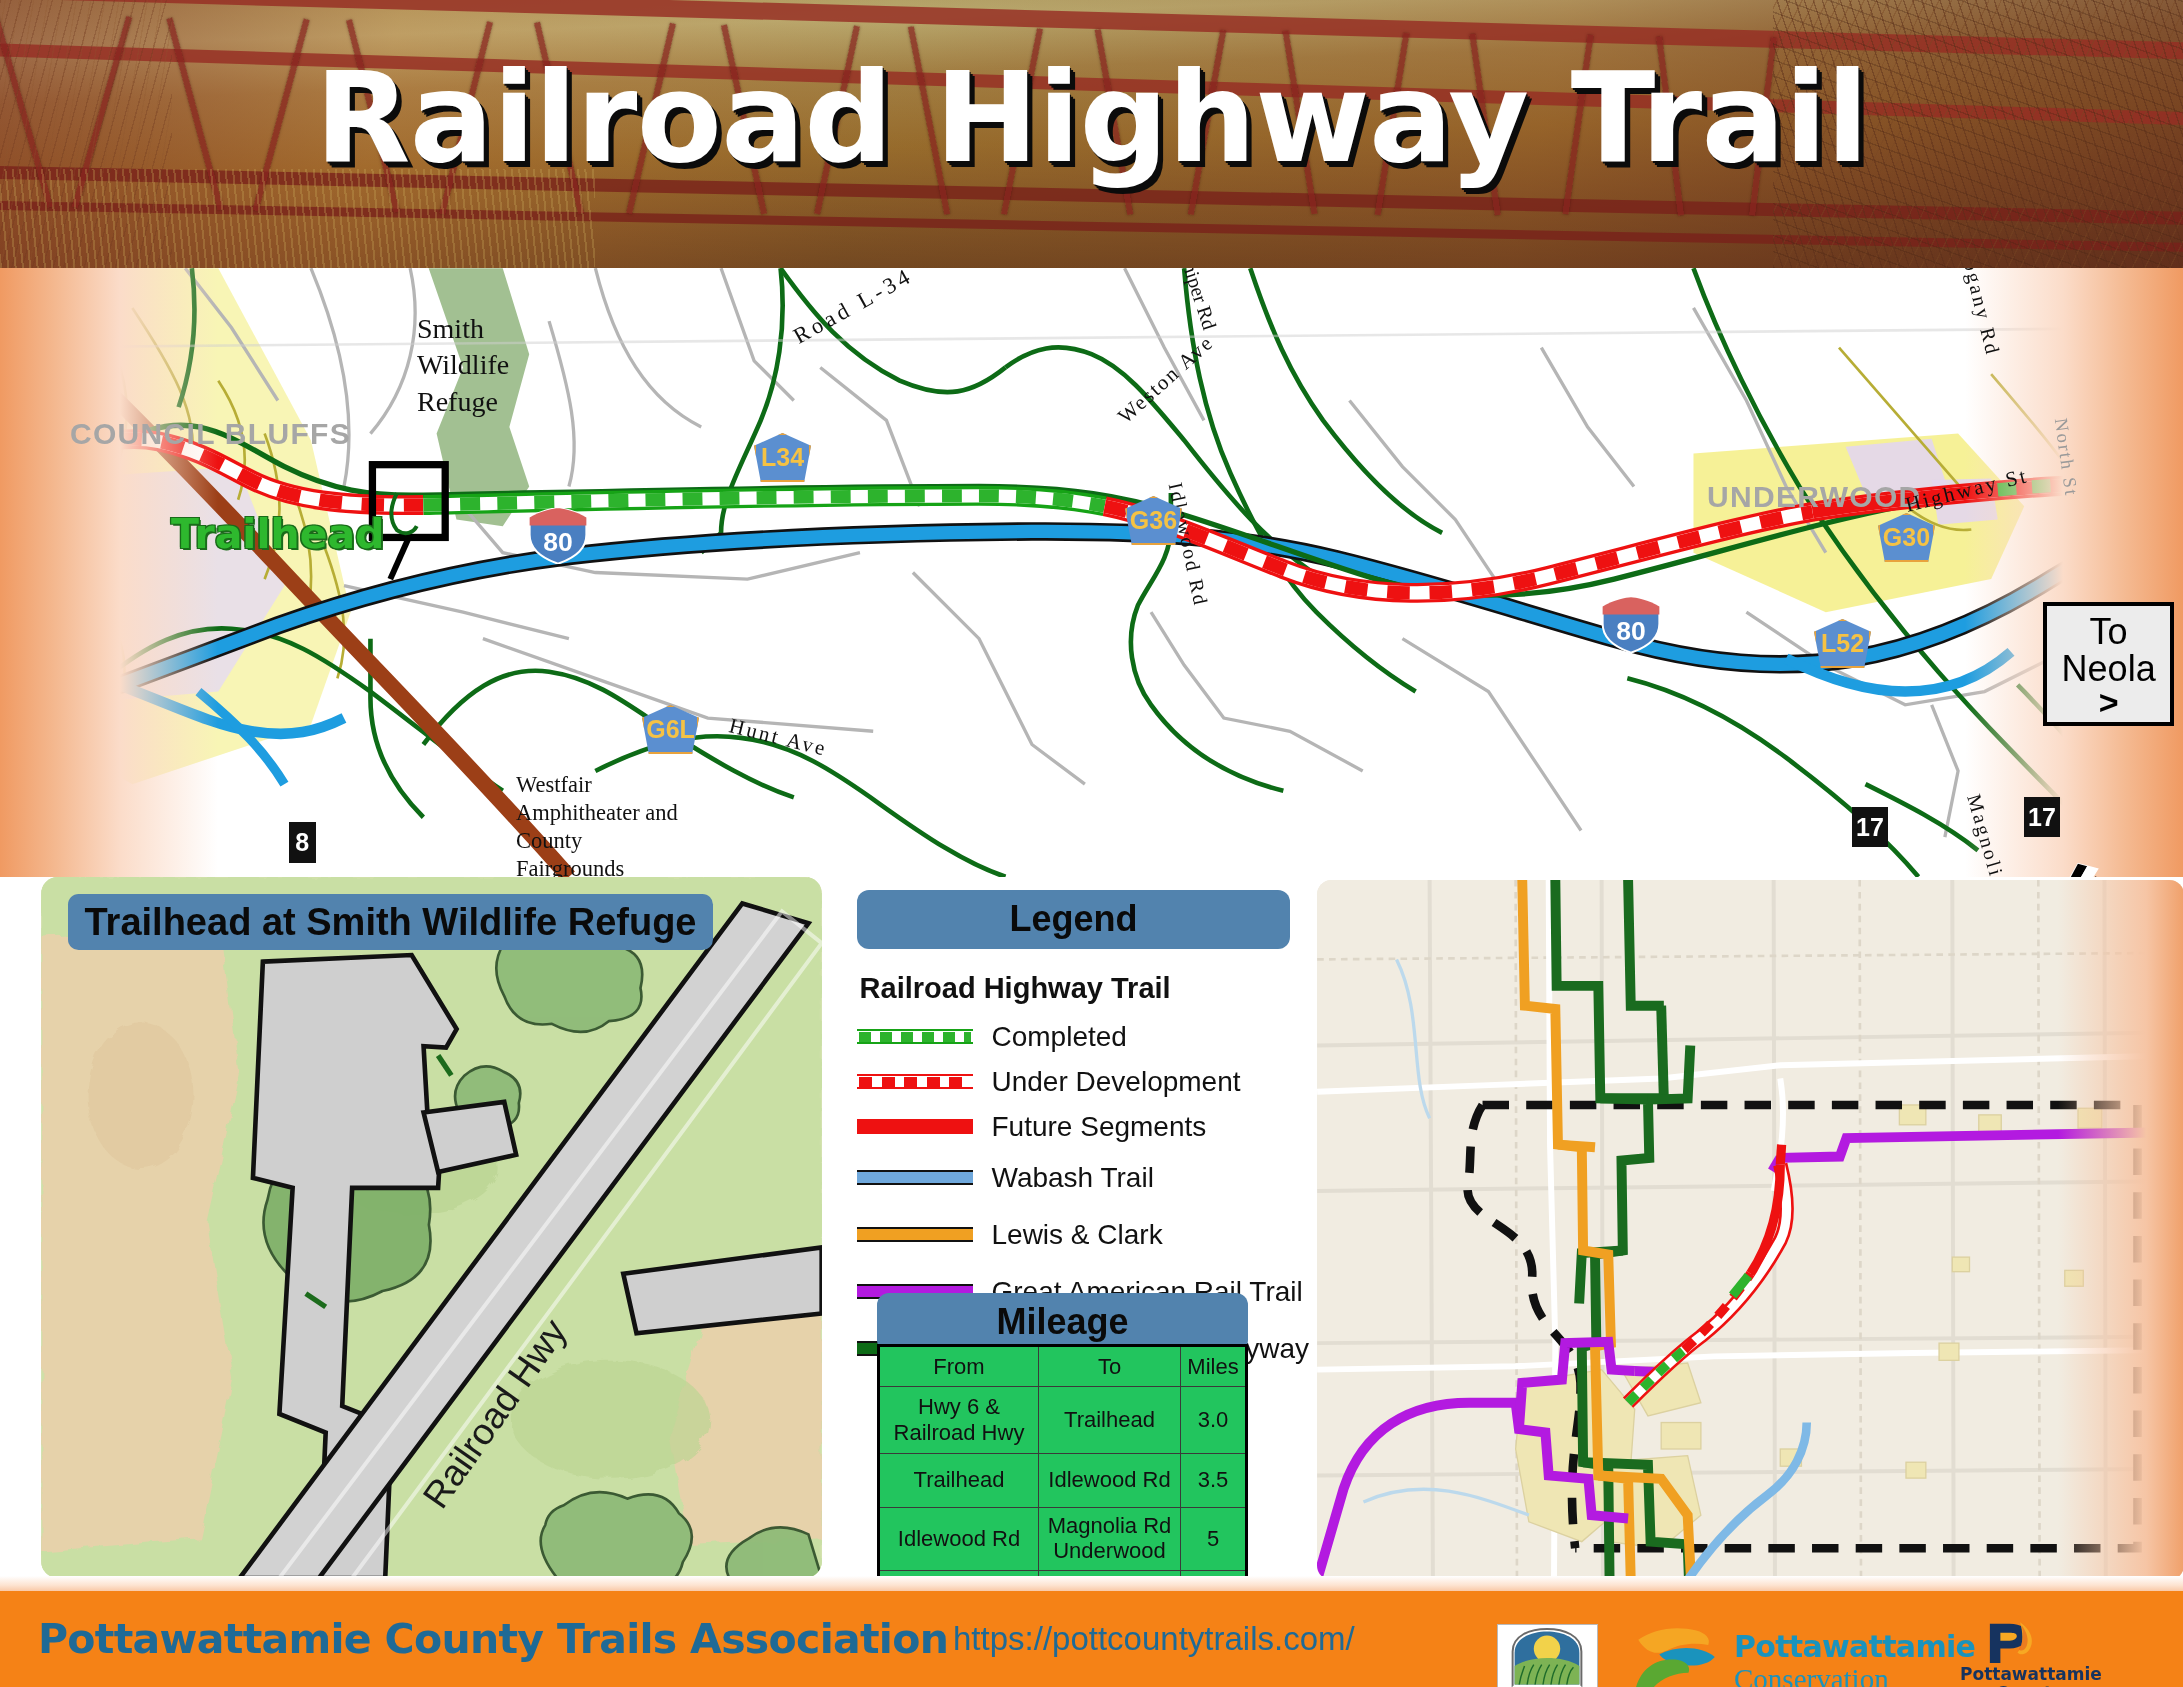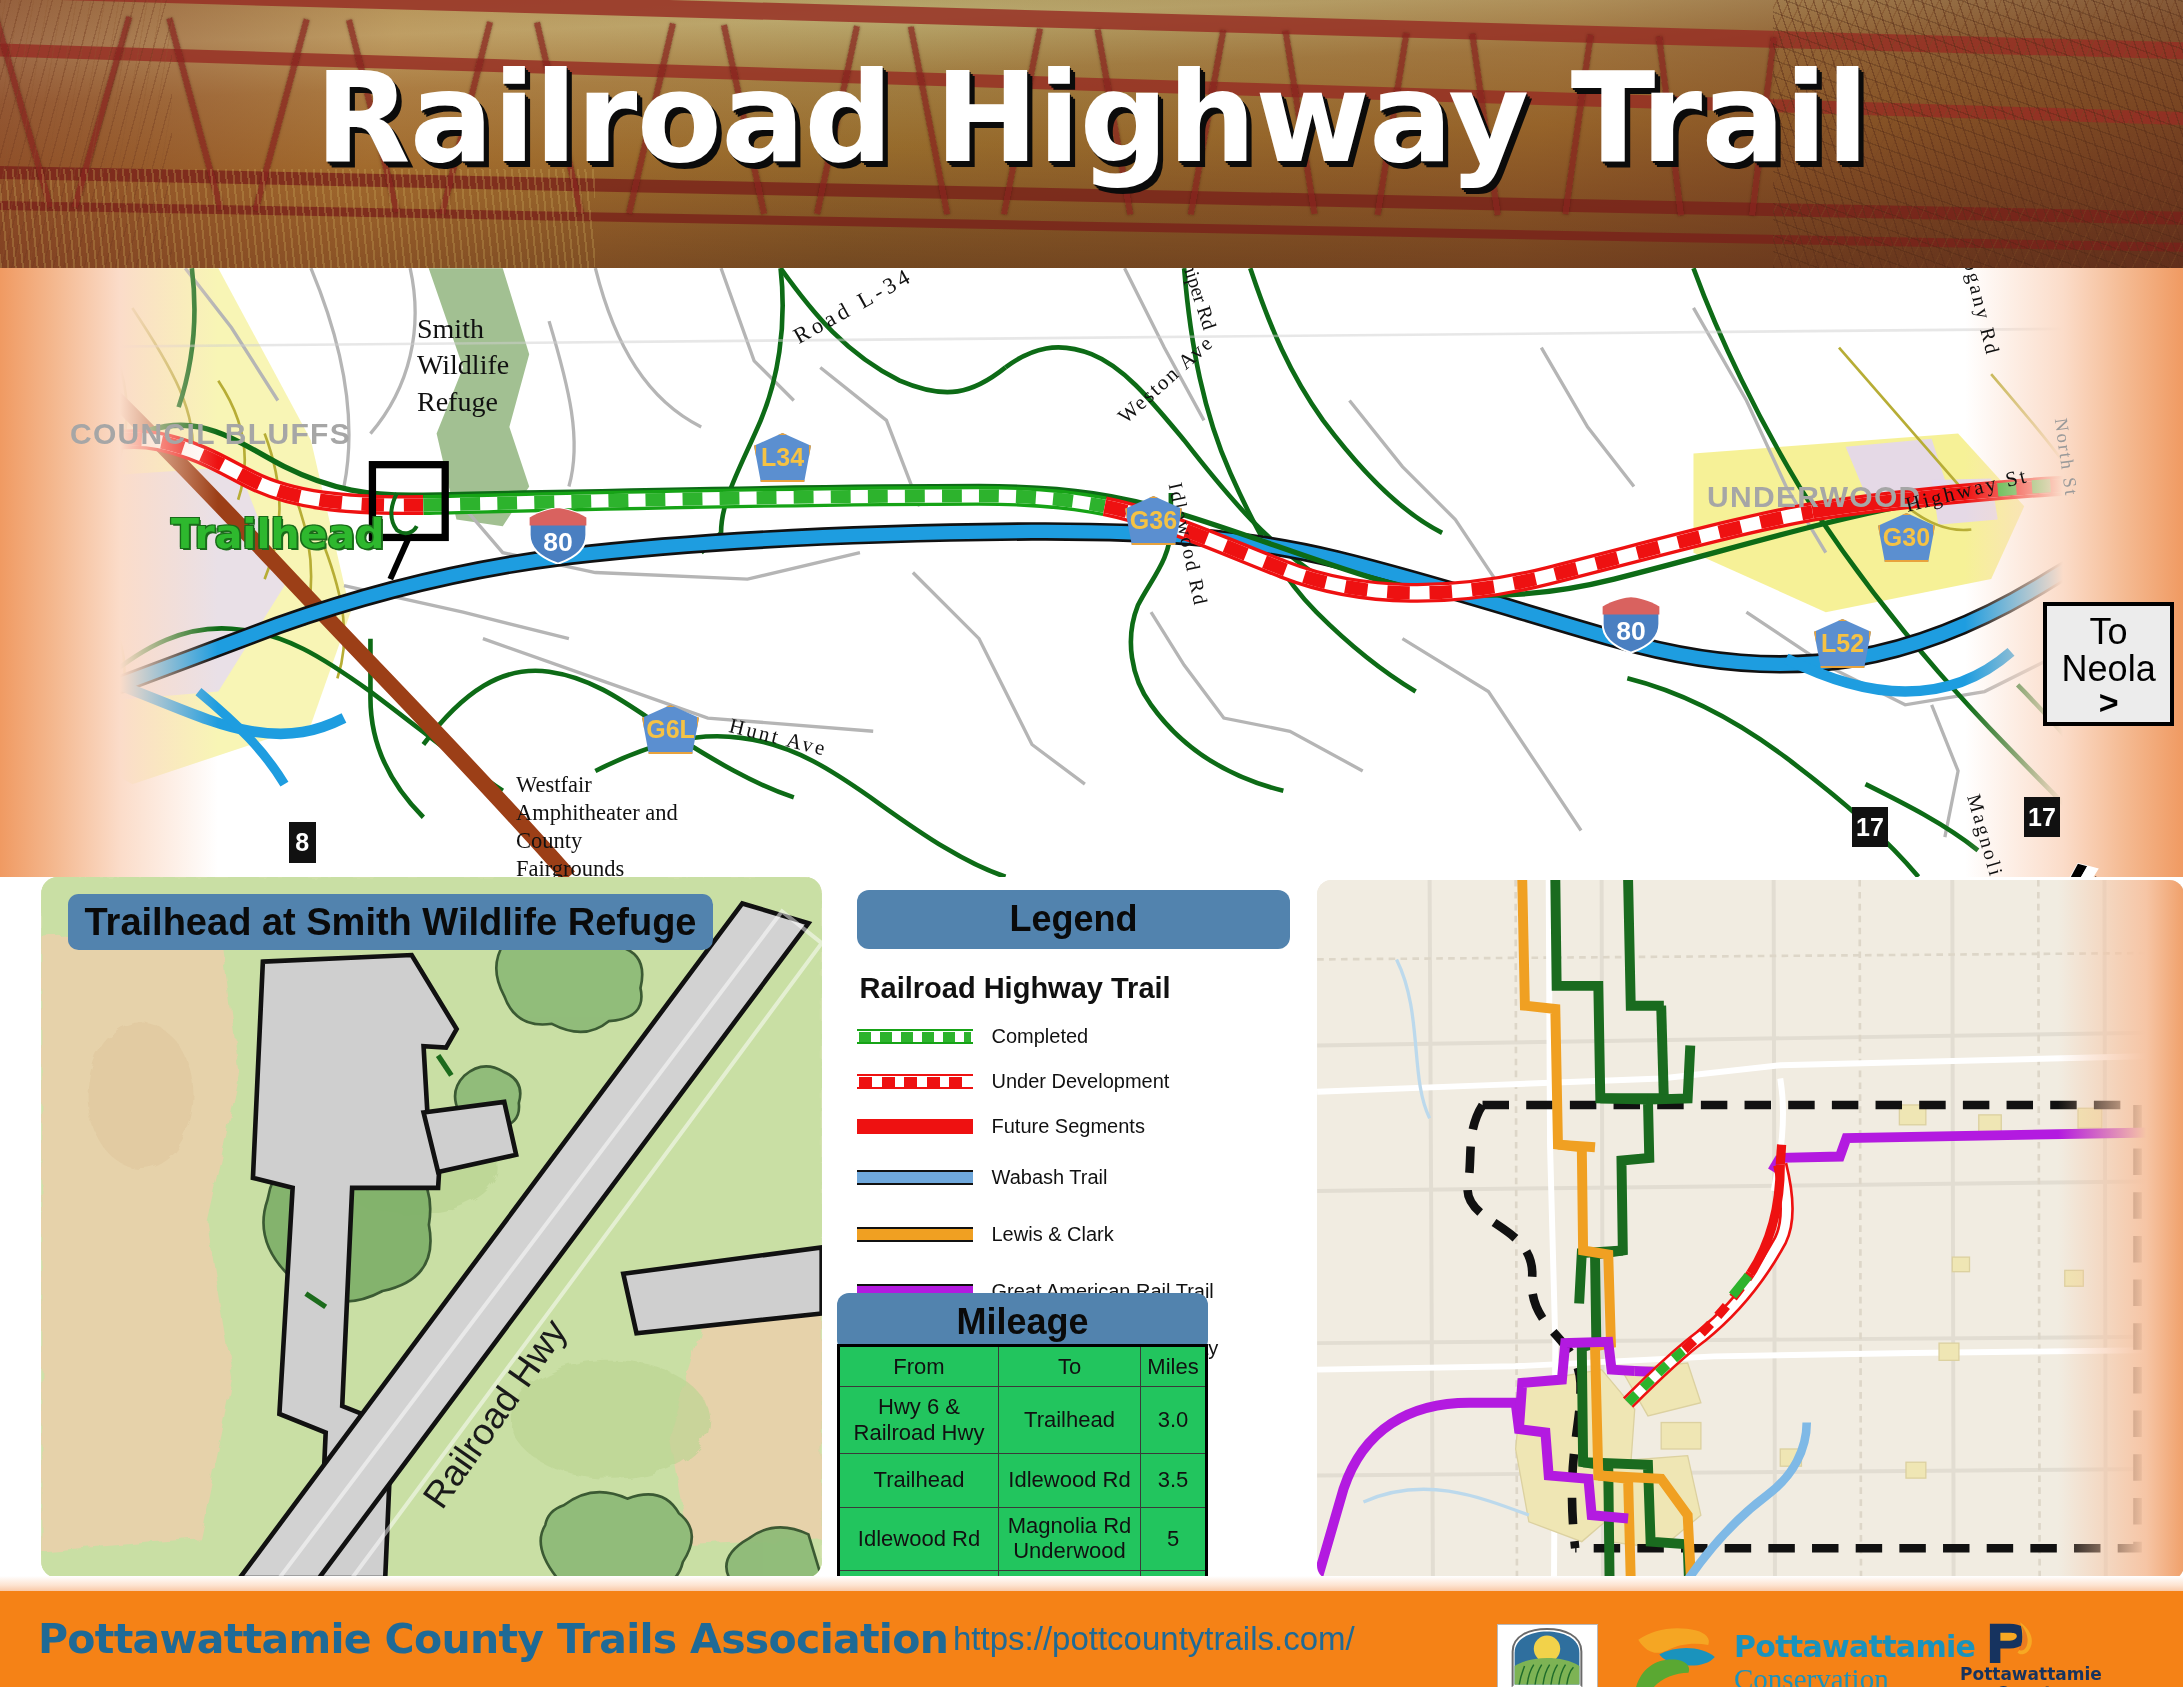--- a/index.html
+++ b/index.html
@@ -69,37 +69,37 @@
   .rr-hwy-label { position:absolute; font-family:"Liberation Sans", sans-serif; font-size:37px; color:#1a1a1a; z-index:5;
       transform:rotate(-55deg); transform-origin:left top; white-space:nowrap; }
 
   
   #legend { position:absolute; left:857px; top:890px; width:433px; }
   .panel-head { background:#5283ae; border-radius:12px; text-align:center; padding:8px 0 9.3px 0;
       font-family:"Liberation Sans", sans-serif; font-weight:700; font-size:36px; color:#0a0a0a; }
   .legend-sub { margin:22.5px 0 9.3px 2.6px; font-family:"Liberation Sans", sans-serif; font-weight:700; font-size:29px; color:#111; }
   .leg-row { display:flex; align-items:center; height:45px; }
   .leg-sym { width:116px; height:22.5px; position:relative; flex:0 0 116px; }
-  .leg-txt { margin-left:18.5px; font-family:"Liberation Sans", sans-serif; font-size:20px; color:#111; white-space:nowrap; }
+  .leg-txt { margin-left:18.5px; font-family:"Liberation Sans", sans-serif; font-size:28px; color:#111; white-space:nowrap; }
 
   .sym-casing { position:absolute; left:0; right:0; top:4px; height:14.6px; border-top:2px solid #16a316; border-bottom:2px solid #16a316; }
   .sym-dash-green { position:absolute; left:2px; right:2px; top:6.6px; height:10px;
       background:repeating-linear-gradient(90deg, #2db32d 0 12px, rgba(0,0,0,0) 12px 21px); }
   .sym-casing-r { position:absolute; left:0; right:0; top:4px; height:14.6px; border-top:2px solid #ee1111; border-bottom:2px solid #ee1111; }
   .sym-dash-red { position:absolute; left:2px; right:2px; top:6.6px; height:10px;
       background:repeating-linear-gradient(90deg, #ee1111 0 13.2px, rgba(0,0,0,0) 13.2px 22.5px); }
   .sym-solid { position:absolute; left:0; right:0; top:4px; height:14.6px; }
   .sym-solid.red { background:#ee1111; border-top:2px solid #ee1111; border-bottom:2px solid #ee1111; }
   .sym-solid.blue { background:#6fa8dc; border-top:2.6px solid #111; border-bottom:2.6px solid #111; }
   .sym-solid.orange { background:#f0a022; border-top:2.6px solid #111; border-bottom:2.6px solid #111; }
   .sym-solid.purple { background:#b31ae0; border-top:2.6px solid #111; border-bottom:2.6px solid #111; }
   .sym-solid.dgreen { background:#0d6b16; border-top:2.6px solid #111; border-bottom:2.6px solid #111; }
 
   
-  #mileage { position:absolute; left:825px; top:1293px; width:383px;padding-left:12px; }
+  #mileage { position:absolute; left:865px; top:1293px; width:383px;padding-left:12px; }
   .mile-table { width:100%; border-collapse:collapse; margin-top:-8px; background:#22c55e;
       border:3.3px solid #000; font-family:"Liberation Sans", sans-serif; }
   .mile-table th, .mile-table td { border:1.3px solid #3a3a3a; text-align:center; color:#111; padding:6.6px 4px; }
   .mile-table th { font-weight:400; font-size:22px; height:38px; }
   .mile-table td { font-size:22px; height:54px; }
   .mile-table td.two { line-height:1.12; }
   .col-miles { width:66px; }
   .col-to { width:142px; }
 
   

